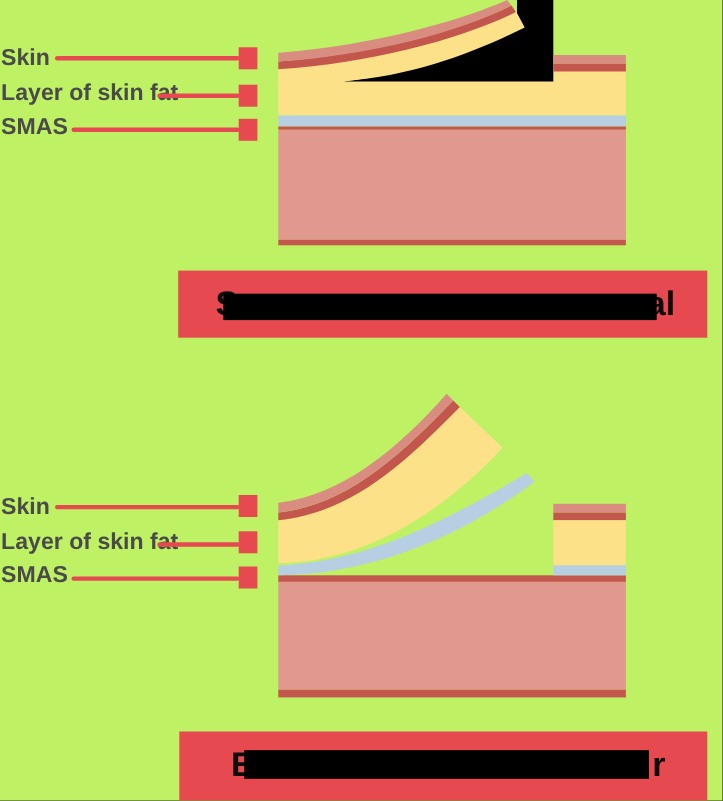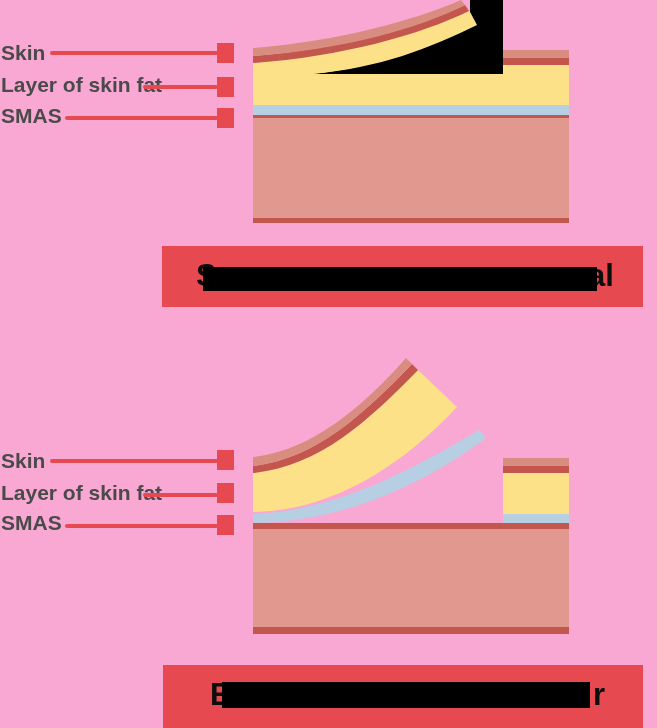--- a/index.html
+++ b/index.html
@@ -1,16 +1,16 @@
 <!DOCTYPE html>
 <html><head>
 <meta charset="utf-8">
 <style>
   html,body{margin:0;padding:0;background:#000;}
-  #stage{position:relative;width:657px;height:728px;background:#f9a8d4;overflow:hidden;
+  #stage{position:relative;width:657px;height:728px;background:#bef264;overflow:hidden;
          font-family:"Liberation Sans",sans-serif;}
   .abs{position:absolute;}
   .label-text{font-size:21px;font-weight:600;line-height:22px;white-space:nowrap;}
   .lead-line{height:4px;border-radius:2px;}
   .lead-box{width:17px;height:20px;}
   .banner{overflow:hidden;}
   .banner-frag{font-size:31px;font-weight:700;line-height:31px;white-space:nowrap;z-index:1;}
   .redact-bar{z-index:2;}
   svg{display:block;}
 </style>

